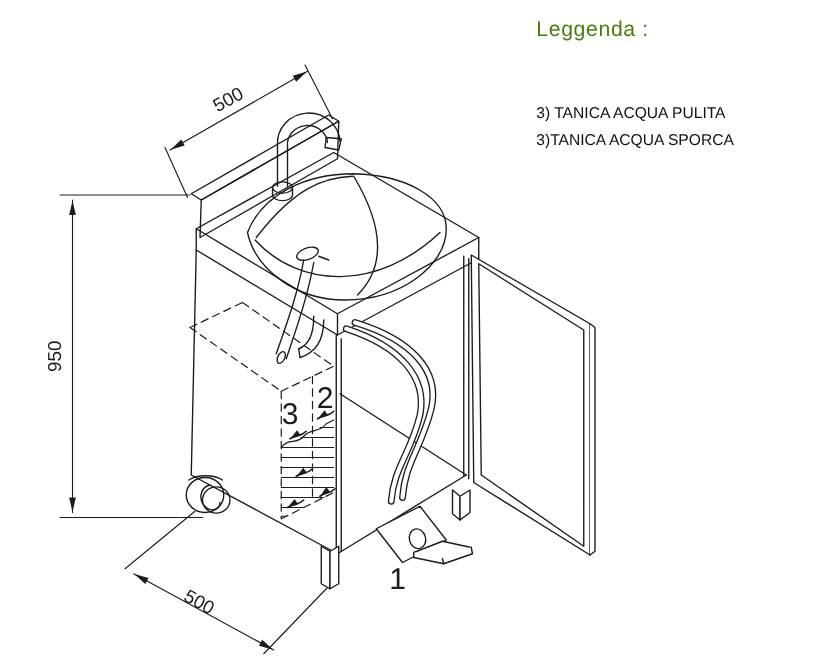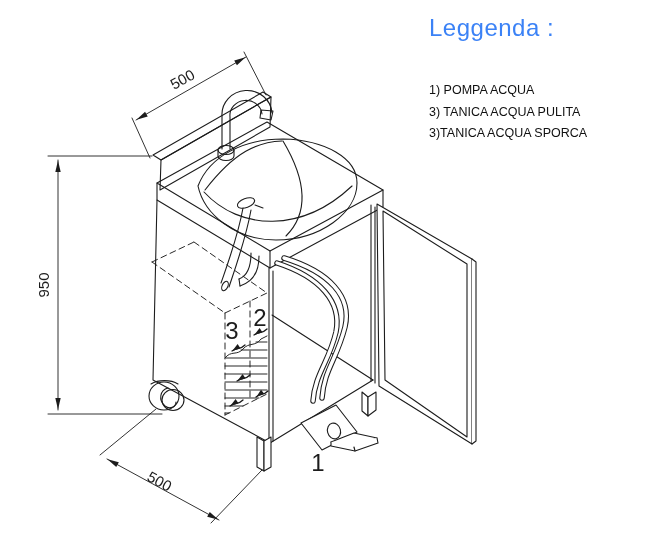--- a/index.html
+++ b/index.html
@@ -2,21 +2,21 @@
 <html><head>
 <meta charset="utf-8">
 <style>
   html,body{margin:0;padding:0;background:#ffffff;}
   .stage{
     position:relative;width:655px;height:535px;background:#ffffff;overflow:hidden;
     font-family:"Liberation Sans", sans-serif;color:#1c1c1c;
   }
   .drawing-svg{position:absolute;left:0;top:0;}
   .legend{position:absolute;left:429px;top:14px;}
-  .legend-title{font-size:24px;letter-spacing:0.5px;color:#3b82f6;}
+  .legend-title{font-size:17px;letter-spacing:0.5px;color:#4d7c0f;}
   .legend-items{position:absolute;left:429px;top:80px;font-size:12.5px;line-height:21.5px;white-space:nowrap;color:#111;}
   svg text{font-family:"Liberation Sans", sans-serif;fill:#1c1c1c;}
   .dim-text{font-size:15px;}
   .part-num{font-size:24px;}
 </style>
 </head>
 <body>
 
 <div class="stage">
 
@@ -176,18 +176,17 @@
 
     <text class="part-num" text-anchor="middle" x="232" y="339">3</text>
     <text class="part-num" text-anchor="middle" x="260" y="326">2</text>
     <text class="part-num" text-anchor="middle" x="318" y="471">1</text>
   </svg>
 
   <div class="legend">
     <span class="legend-title">Leggenda :</span>
   </div>
   <div class="legend-items">
-    <div>1) POMPA ACQUA</div>
     <div>3) TANICA ACQUA PULITA</div>
     <div>3)TANICA ACQUA SPORCA</div>
   </div>
 
 </div>
 
 </body></html>

